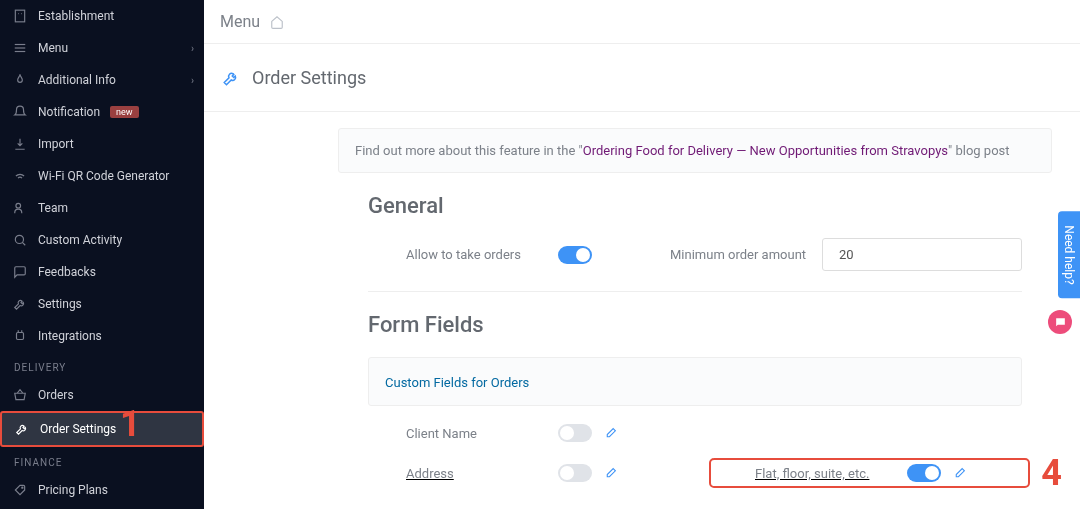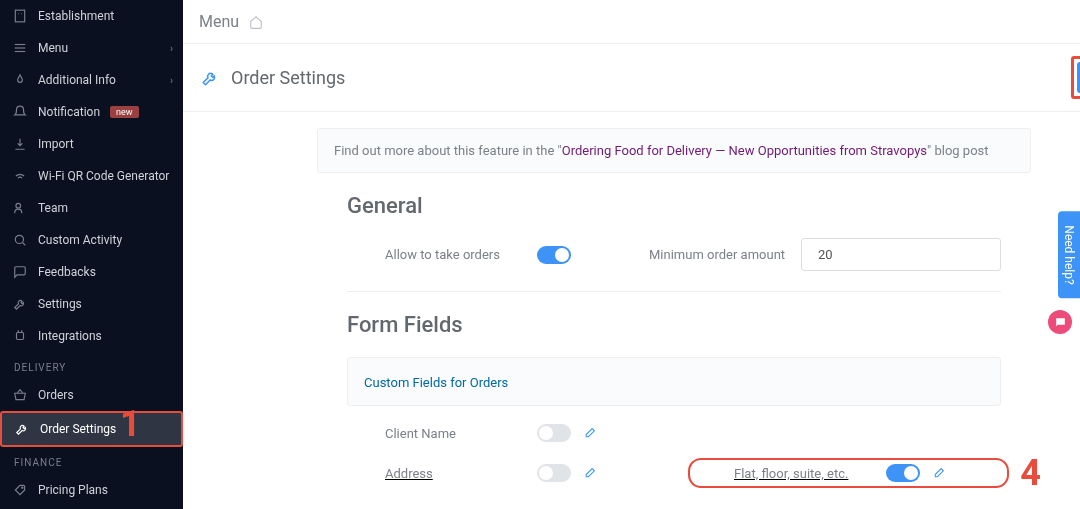--- a/index.html
+++ b/index.html
@@ -9,21 +9,21 @@
       font-family: -apple-system, BlinkMacSystemFont, "Segoe UI", Roboto, sans-serif;
     }
     body {
       background: #f5f5f5;
       display: flex;
       height: 509px;
       width: 1080px;
       overflow: hidden;
     }
     .sidebar {
-      width: 183px;
+      width: 204px;
       background: #0a1020;
       color: #fff;
       overflow-y: auto;
       flex-shrink: 0;
     }
     .sidebar-item {
       display: flex;
       align-items: center;
       padding: 8px 12px;
       font-size: 12px;
@@ -221,21 +221,21 @@
       padding: 14px 16px;
       margin: 0 140px 18px;
     }
     .custom-link a {
       color: #0369a1;
       font-size: 13px;
       text-decoration: none;
     }
     .field-highlight-4 {
       border: 2px solid #e74c3c;
-      border-radius: 13px;
+      border-radius: 5px;
       padding: 4px 4px 4px 6px;
       margin: -4px -8px -4px -6px;
     }
     .help-tab {
       position: fixed;
       right: 0;
       top: 50%;
       transform: translateY(-50%);
       background: #3e93f6;
       color: #fff;

